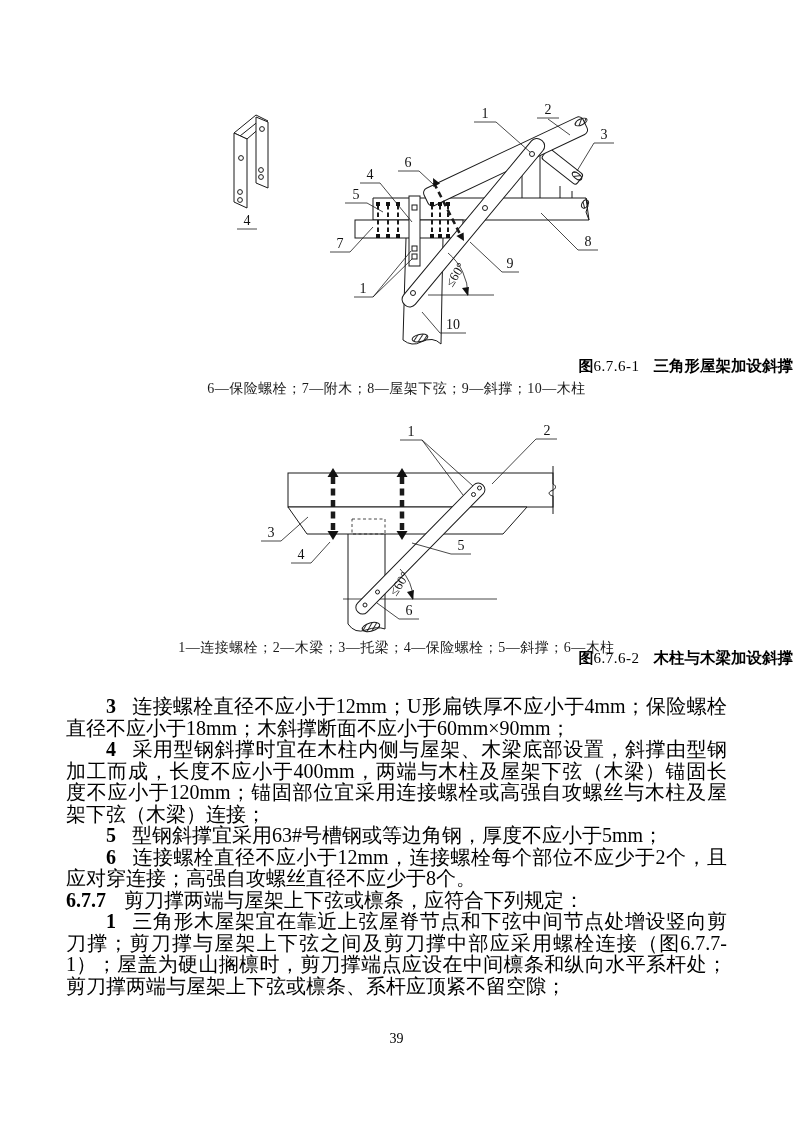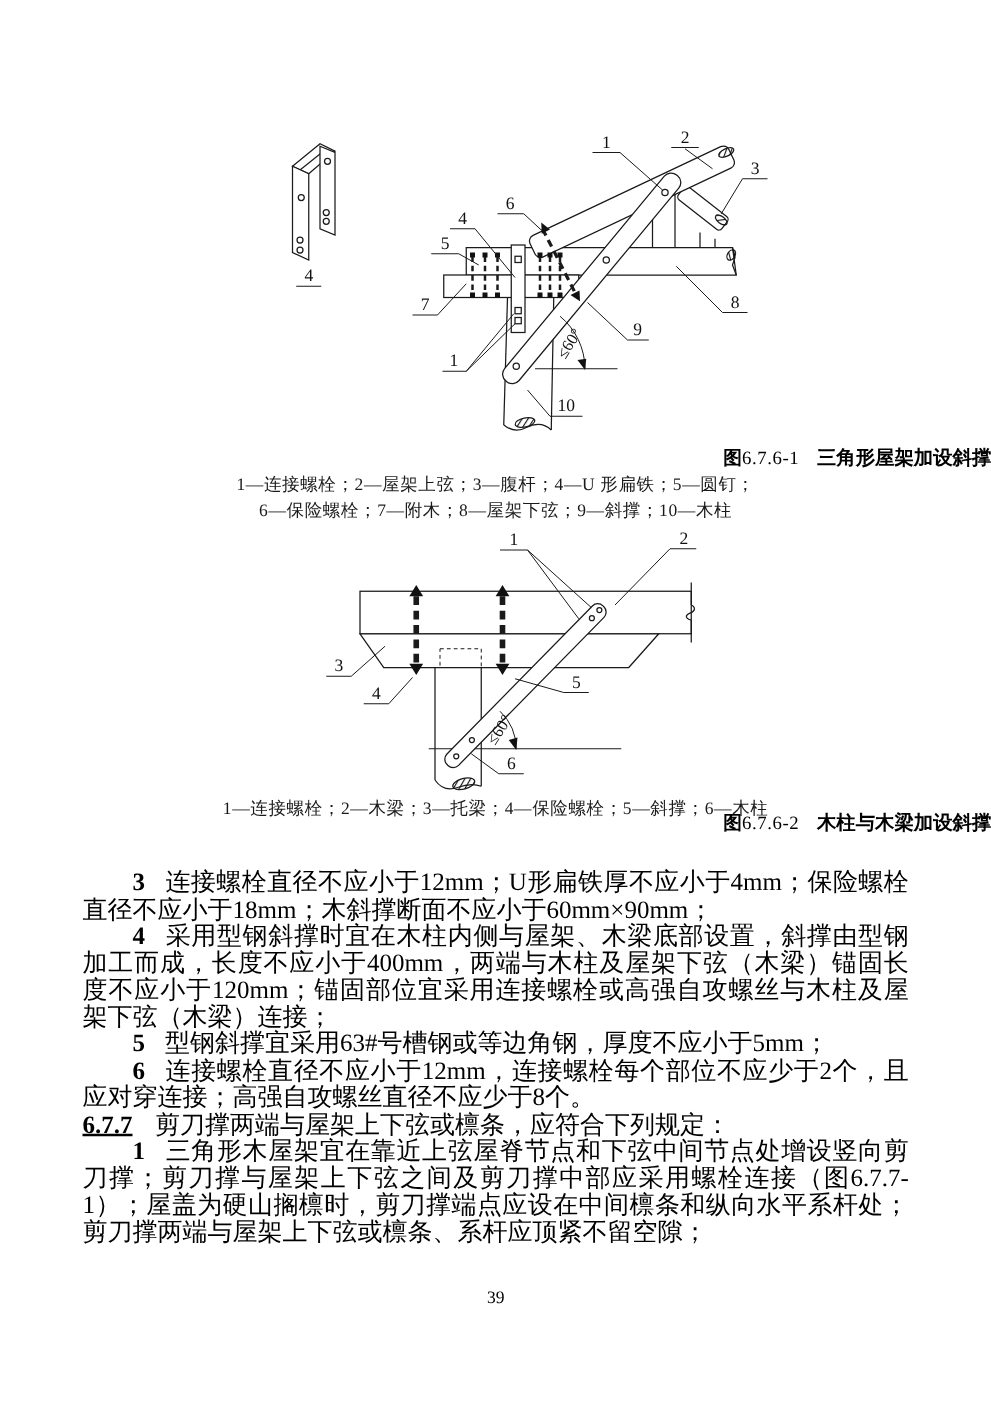--- a/index.html
+++ b/index.html
@@ -12,21 +12,21 @@
   .figword,.figtitle{font-family:"Liberation Sans","DejaVu Sans",sans-serif;font-weight:bold;}
   .fignum{letter-spacing:.5px;}
   .figtitle{margin-left:14px;font-size:15.5px;}
   .legend{position:absolute;left:0;width:100%;text-align:center;font-size:14px;line-height:21px;
           letter-spacing:.5px;color:#1a1a1a;}
   .content{position:absolute;left:66px;top:696px;width:661px;font-size:20px;line-height:21.5px;
            text-align:justify;text-justify:inter-ideograph;}
   .content p{margin:0;}
   p.item{text-indent:2em;}
   .inum{font-weight:bold;margin-right:.8em;}
-  .snum{font-weight:bold;margin-right:.9em;text-decoration:underline;}
+  .snum{font-weight:bold;margin-right:.9em;}
   .pageno{position:absolute;top:1031px;left:0;width:100%;text-align:center;font-size:14px;}
 </style>
 </head>
 <body>
 
 <div class="page">
 
   <svg style="left:225px;top:85px;width:450px;height:275px" viewBox="225 85 450 275">
     <defs>
       <pattern id="h1" width="4" height="4" patternUnits="userSpaceOnUse" patternTransform="rotate(45)">
@@ -176,21 +176,20 @@
       <text x="363" y="293">1</text>
       <text x="247" y="225">4</text>
       <text class="ang" x="459" y="277" transform="rotate(-58 459 277)">≤60°</text>
     </g>
   </svg>
 
   <div class="fig-caption" style="top:356px">
     <span class="figword">图</span><span class="fignum">6.7.6-1</span><span class="figtitle">三角形屋架加设斜撑</span>
   </div>
   <div class="legend" style="top:378px">
-    <div>1—连接螺栓；2—屋架上弦；3—腹杆；4—U 形扁铁；5—圆钉；</div>
     <div>6—保险螺栓；7—附木；8—屋架下弦；9—斜撑；10—木柱</div>
   </div>
 
   <svg style="left:250px;top:415px;width:325px;height:235px" viewBox="250 415 325 235">
     <defs>
       <pattern id="h2" width="4" height="4" patternUnits="userSpaceOnUse" patternTransform="rotate(45)">
         <line x1="0" y1="0" x2="0" y2="4" stroke="#111" stroke-width="1.8"></line>
       </pattern>
     </defs>
     <g stroke="#1a1a1a" stroke-width="1" fill="none">

